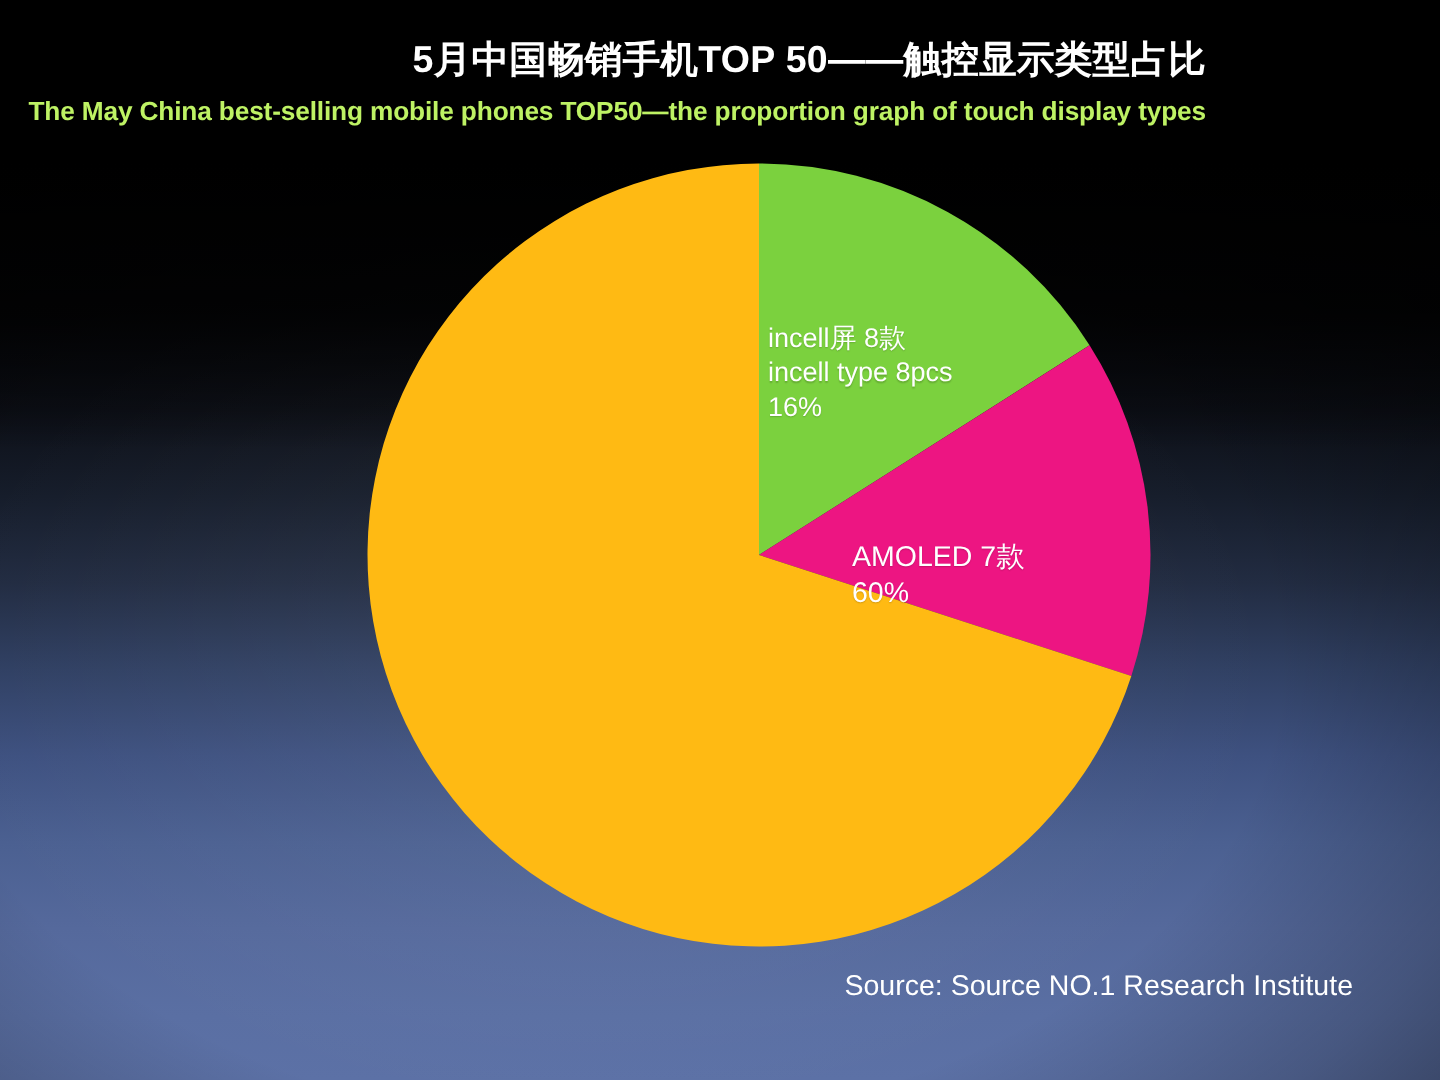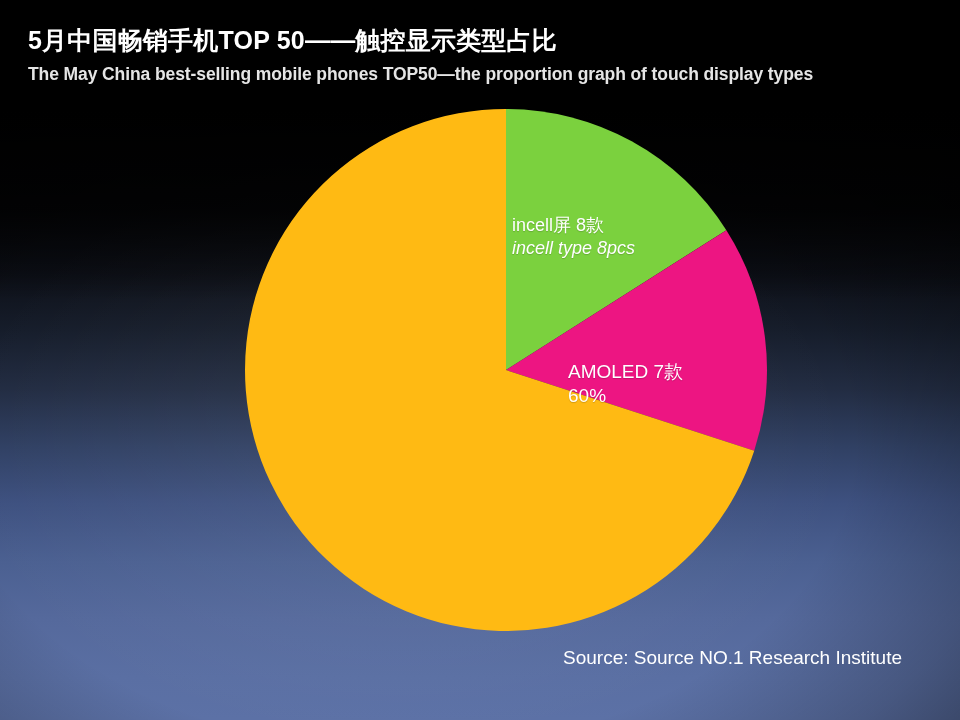--- a/index.html
+++ b/index.html
@@ -67,40 +67,39 @@
     width: 960px; height: 300px;
     background: linear-gradient(to bottom, #000000 0%, #000000 36%, rgba(0,0,0,0.75) 70%, rgba(0,0,0,0) 100%);
     pointer-events: none;
   }
 
   
   #header {
     position: absolute;
     left: 0; top: 0;
     width: 804px;
-    text-align: left;
+    text-align: right;
     z-index: 6;
-    margin-left: 28px;
   }
   #title-cn {
     margin: 0;
     padding-top: 25px;
     font-size: 25px;
     font-weight: bold;
     color: #ffffff;
     letter-spacing: 0.2px;
     line-height: 1.2;
     white-space: nowrap;
   }
   #title-en {
     margin: 0;
     padding-top: 9px;
     font-size: 17.5px;
     font-weight: bold;
-    color: #e5e5e5;
+    color: #bef264;
     letter-spacing: -0.1px;
     line-height: 1.2;
     white-space: nowrap;
   }
 
   
   #pie-wrap {
     position: absolute;
     left: 0; top: 0;
     width: 960px; height: 720px;
@@ -111,21 +110,21 @@
   
   .slice-label {
     position: absolute;
     z-index: 7;
     color: #ffffff;
     line-height: 1.28;
     white-space: nowrap;
     text-shadow: 0 1px 1px rgba(0,0,0,0.18);
   }
   .slice-label .l1 { font-size: 18px; }
-  .slice-label .l2 { font-size: 18px; font-style: italic; }
+  .slice-label .l2 { font-size: 18px; }
   .slice-label .l3 { font-size: 18px; }
 
   #label-incell {
     left: 512px;
     top: 214px;
     width: 250px;
   }
   #label-amoled {
     left: 568px;
     top: 360px;
@@ -175,20 +174,21 @@
     <svg id="pie-svg" width="960" height="720" viewBox="0 0 960 720">
       <path id="slice-incell" d="M 506 370 L 506.00 109.00 A 261 261 0 0 1 726.37 230.15 Z" fill="#7BD13E"></path>
       <path id="slice-amoled" d="M 506 370 L 726.37 230.15 A 261 261 0 0 1 754.23 450.65 Z" fill="#ED1582"></path>
       <path id="slice-other" d="M 506 370 L 754.23 450.65 A 261 261 0 1 1 506.00 109.00 Z" fill="#FFBA13"></path>
     </svg>
   </div>
 
   <div class="slice-label" id="label-incell">
     <div class="l1">incell屏 8款</div>
     <div class="l2">incell type 8pcs</div>
+    <div class="l3">16%</div>
   </div>
 
   <div class="slice-label" id="label-amoled">
     <div class="l1">AMOLED 7款</div>
     <div class="l3">60%</div>
   </div>
 
 
   <div id="source">
     <div class="s2">Source: Source NO.1 Research Institute</div>

